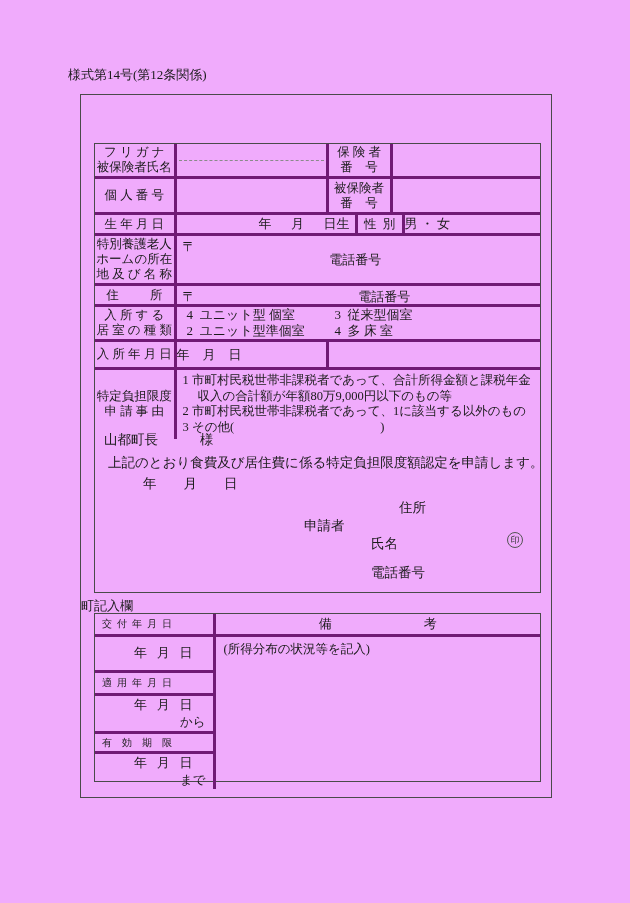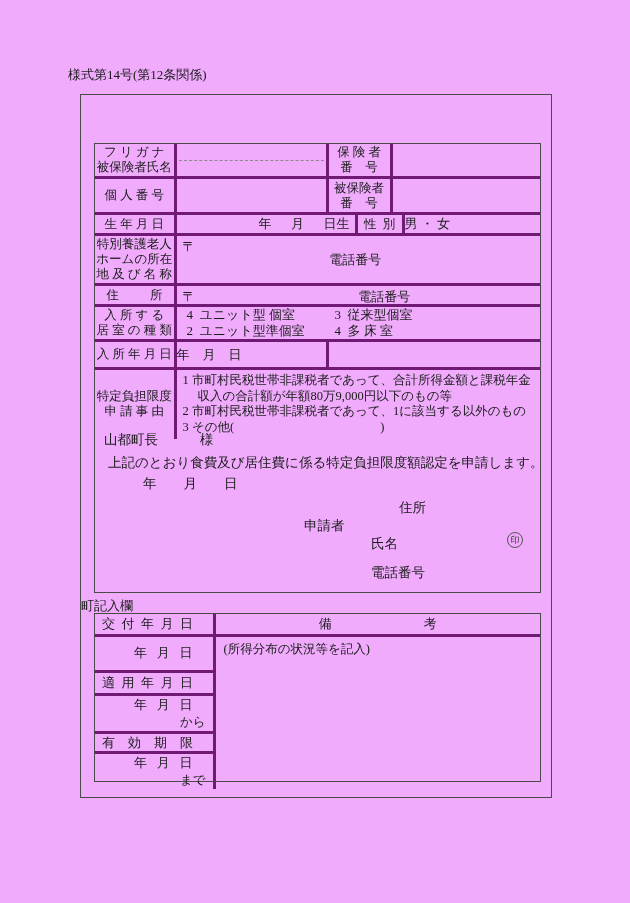--- a/index.html
+++ b/index.html
@@ -18,21 +18,21 @@
   .title { left:80px; top:98px; width:472px; text-align:center; font-size:13.5px; letter-spacing:.5px; }
   .subtitle { left:80px; top:119px; width:472px; text-align:center; font-size:12.5px; }
 
   .box1 { left:94px; top:143px; width:447px; height:450px; border:1px solid #4a4a4a; }
   .box2 { left:94px; top:613px; width:447px; height:169px; border:1px solid #4a4a4a; }
   .townlabel { left:81px; top:597px; font-size:13px; }
 
   table { border-collapse:collapse; table-layout:fixed; width:445px; border-style:hidden; }
   td { border:3px solid #701a75; padding:0; vertical-align:middle; font-size:13px; overflow:hidden; }
   .lbl { font-size:12.5px; text-align:center; padding:1px 1px; line-height:15px; }
-  .lbl2 { font-size:13px; text-align:left; padding-left:7px; line-height:15px; }
+  .lbl2 { font-size:10px; text-align:left; padding-left:7px; line-height:15px; }
   .val { font-size:13px; }
   .center { text-align:left;margin-top:35px; }
   .right { text-align:right; padding-right:5px; }
   .rel { position:relative; }
 
   .namecell .dash-split { height:50%; border-bottom:1px dashed #8a8a8a; margin:0 2px; }
   .numtd { padding:0; }
   .numflex { display:flex; height:100%; align-items:stretch; }
   .numflex .graybox { flex:4; background:#d9d9d9; border-right:1px solid #4a4a4a; }
   .numflex .ncell { flex:1; border-right:1px solid #4a4a4a; }

